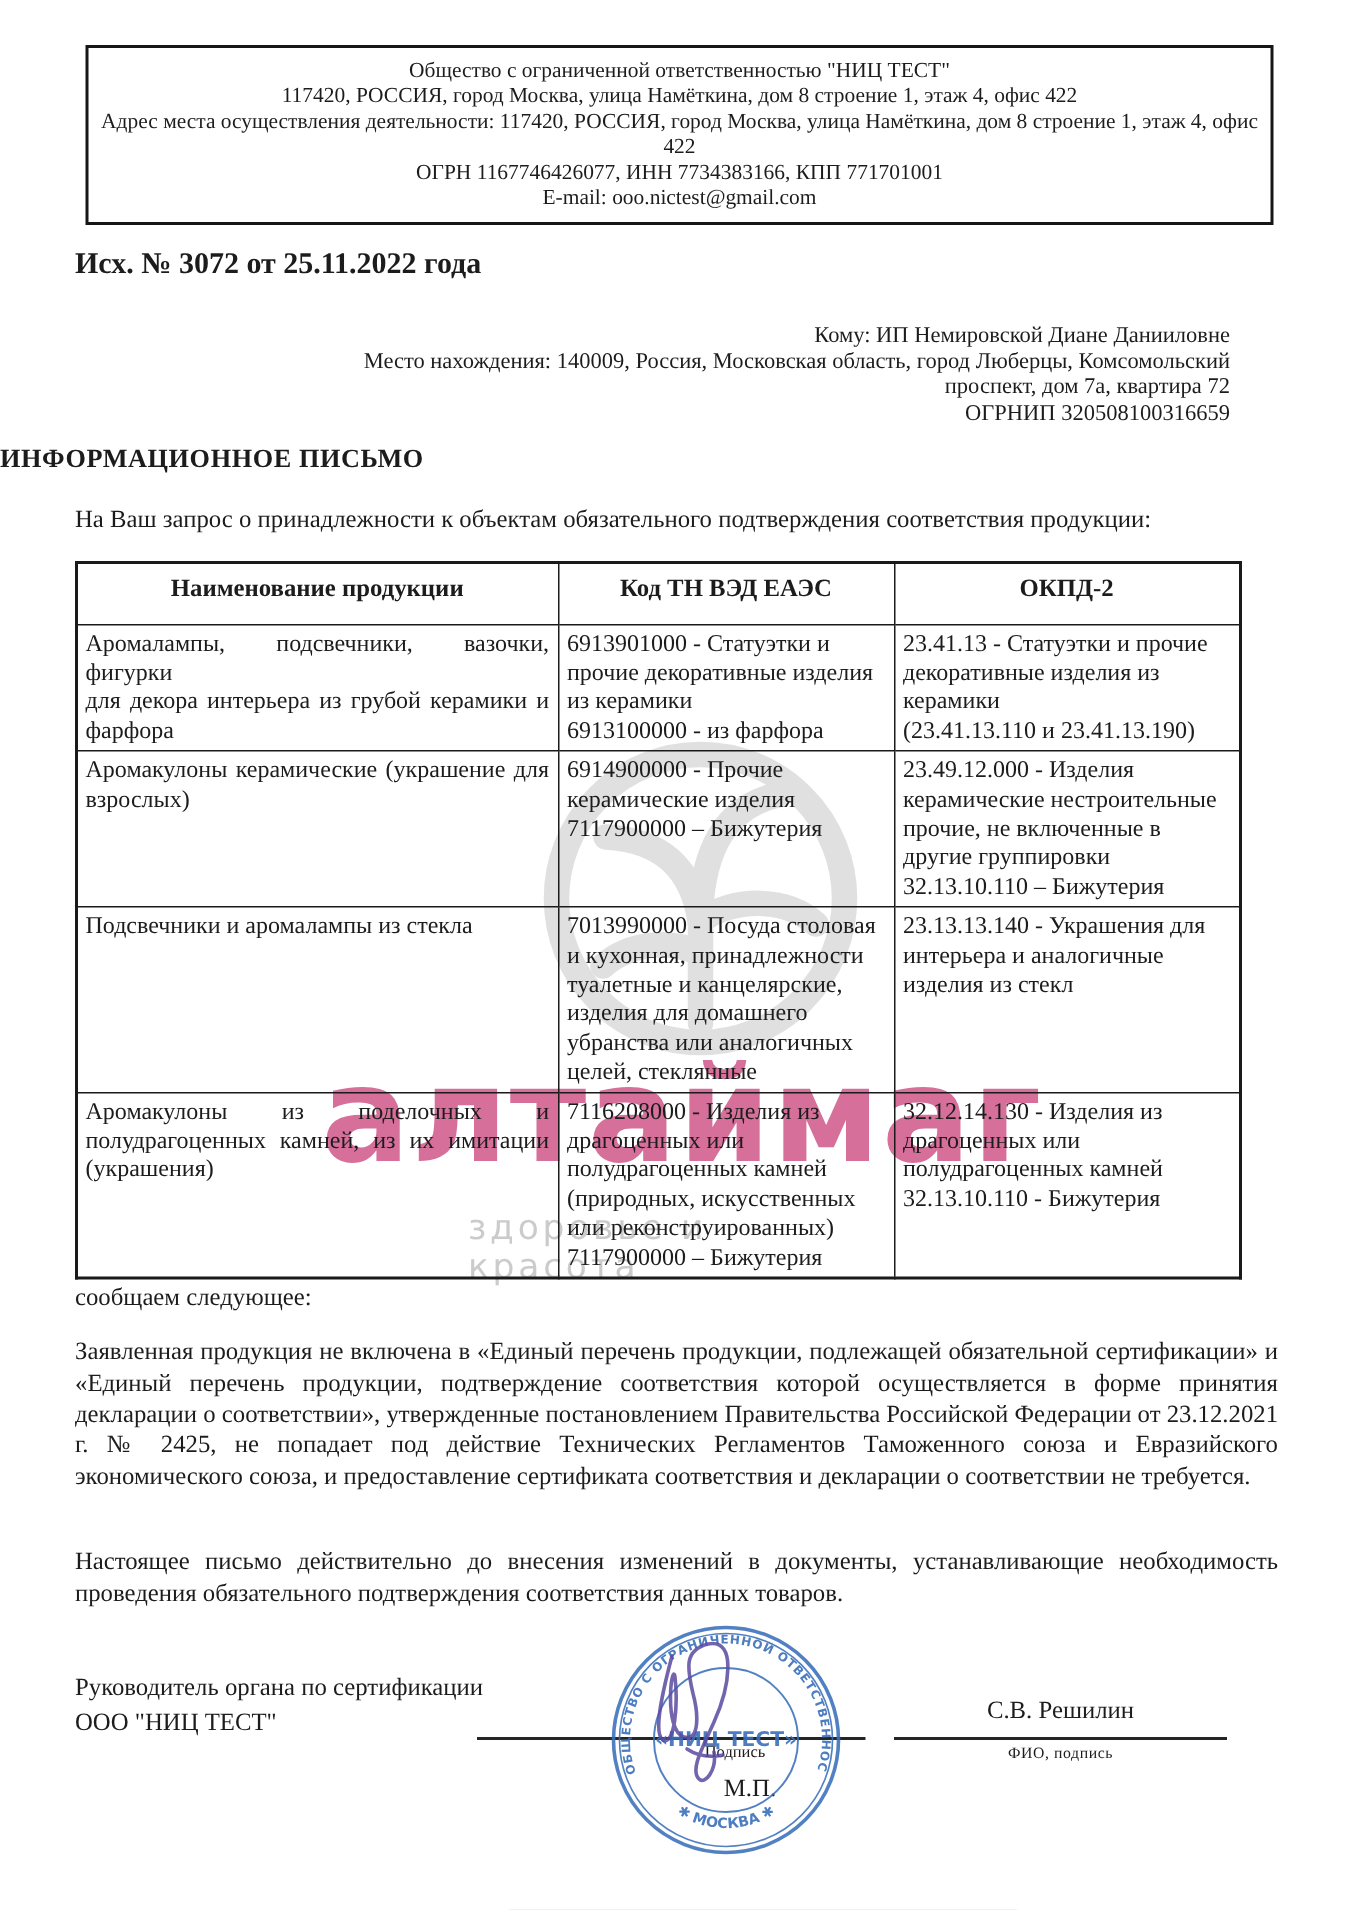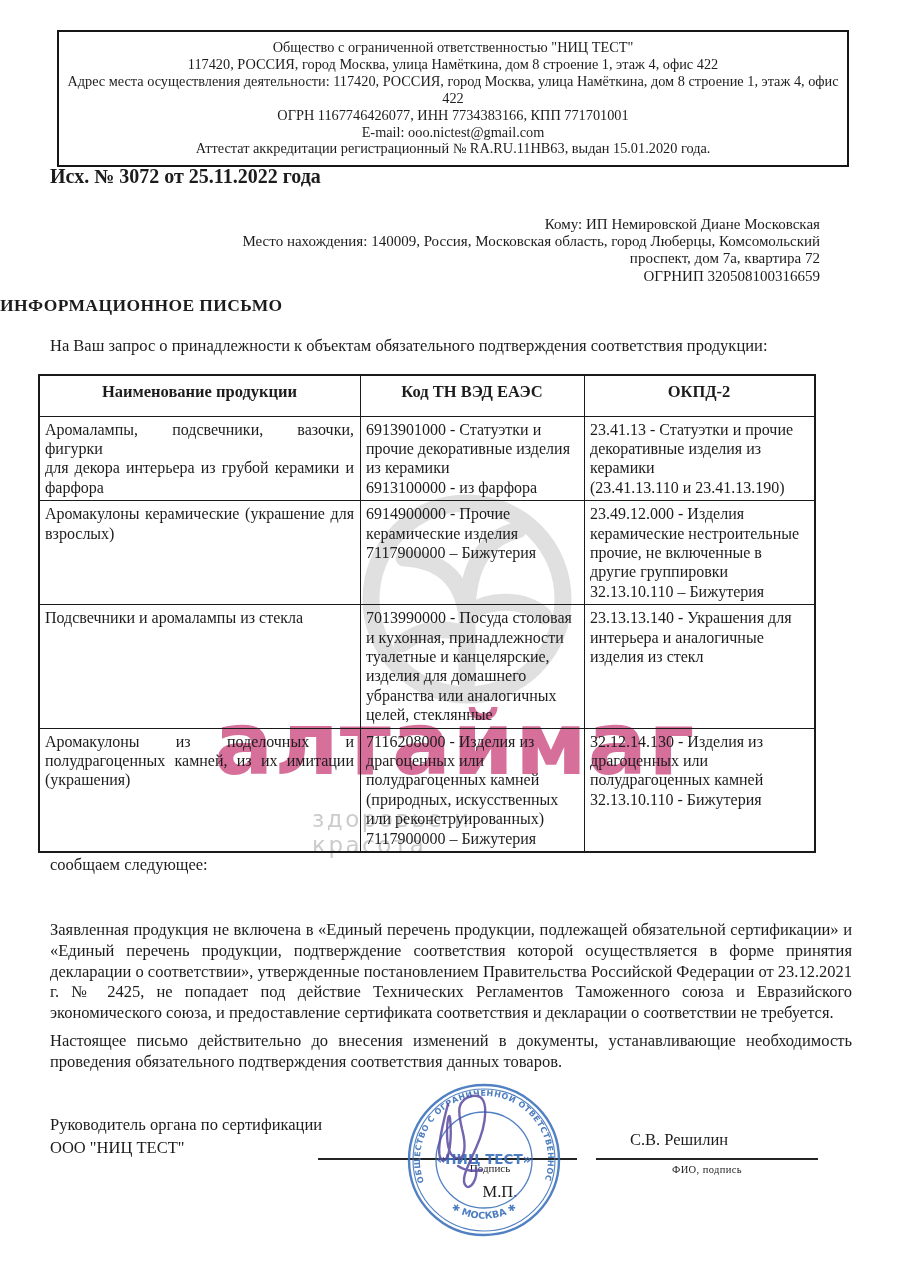--- a/index.html
+++ b/index.html
@@ -12,43 +12,43 @@
     position:absolute;left:57px;top:30px;width:772px;border:2px solid #161616;
     padding:7px 8px 8px 8px;text-align:center;font-size:14.3px;line-height:16.9px;
   }
   
   .ref-number{position:absolute;left:50px;top:165px;font-weight:bold;font-size:20px;}
   .addressee{position:absolute;top:216px;right:80px;width:640px;text-align:right;font-size:15px;line-height:17.2px;}
   
   .doc-title{position:absolute;top:295px;left:0;width:100%;font-weight:bold;font-size:17.5px;letter-spacing:.4px;}
   .intro{position:absolute;top:336px;left:50px;width:806px;font-size:16.5px;}
   
-  .prod-table{position:absolute;top:374px;left:38px;border-collapse:collapse;table-layout:fixed;background:transparent;}
+  .prod-table{position:absolute;top:374px;left:50px;border-collapse:collapse;table-layout:fixed;background:transparent;}
   .prod-table{border:2.6px solid #1a1a1a;}
   .prod-table th,.prod-table td{border:1.6px solid #1a1a1a;vertical-align:top;font-size:16px;line-height:19.4px;padding:3px 6px 3px 5px;}
   .prod-table th{font-size:16.5px;font-weight:bold;text-align:center;padding-top:6px;vertical-align:top;}
   .col-name{width:309px;}
   .col-tnved{width:212px;}
   .col-okpd{width:218px;}
   td.cell-name{white-space:pre-line;text-align:justify;}
   td.cell-tnved,td.cell-okpd{white-space:pre-line;text-align:left;}
   tr.hr0{height:41px;} tr.hr1{height:83px;} tr.hr2{height:100px;} tr.hr3{height:114px;margin-top:19px;} tr.hr4{height:124px;}
   
   .after-table{position:absolute;top:855px;left:50px;font-size:16.5px;}
   .para{position:absolute;left:50px;width:802px;text-align:justify;font-size:16.5px;line-height:20.8px;}
-  .para1{top:891px;margin-top:29px;}
+  .para1{top:891px;}
   .para2{top:1031px;}
   
   .sig-left{position:absolute;top:1114px;left:50px;font-size:16.5px;line-height:22.5px;}
   .sig-line{position:absolute;border-top:2px solid #252525;height:0;}
   .line-center{top:1158px;left:318px;width:259px;z-index:3;}
   .line-right{top:1158px;left:596px;width:222px;z-index:3;}
   .sig-label-center{position:absolute;top:1162px;left:430px;width:120px;text-align:center;font-size:11px;z-index:3;}
   .mp{position:absolute;top:1182px;left:450px;width:100px;text-align:center;font-size:16.5px;z-index:3;}
-  .sig-name{position:absolute;top:1130px;left:568px;width:222px;text-align:center;font-size:16.5px;}
+  .sig-name{position:absolute;top:1130px;left:596px;width:222px;text-align:center;font-size:16.5px;}
   .sig-label-right{position:absolute;top:1164px;left:596px;width:222px;text-align:center;font-size:10.5px;letter-spacing:.4px;}
   
   .wm-logo{position:absolute;left:352px;top:486px;z-index:0;}
   .wm-brand{
     position:absolute;left:214px;top:698px;width:480px;z-index:0;
     font-family:"DejaVu Sans","Liberation Sans",sans-serif;font-weight:bold;
     font-size:88px;line-height:92px;color:#be185d;opacity:.62;letter-spacing:1px;
   }
   .wm-tagline{
     position:absolute;left:312px;top:784px;width:270px;z-index:0;
@@ -77,27 +77,26 @@
   <div class="wm-tagline">здоровье и красота</div>
 
   <div class="content-layer">
 
     <div class="letterhead">
       <div>Общество с ограниченной ответственностью "НИЦ ТЕСТ"</div>
       <div>117420, РОССИЯ, город Москва, улица Намёткина, дом 8 строение 1, этаж 4, офис 422</div>
       <div>Адрес места осуществления деятельности: 117420, РОССИЯ, город Москва, улица Намёткина, дом 8 строение 1, этаж 4, офис 422</div>
       <div>ОГРН 1167746426077, ИНН 7734383166, КПП 771701001</div>
       <div>E-mail: ooo.nictest@gmail.com</div>
-      <div>Аттестат аккредитации регистрационный № RA.RU.11НВ63, выдан 15.01.2020 года.</div>
     </div>
 
     <div class="ref-number">Исх. № 3072 от 25.11.2022 года</div>
 
     <div class="addressee">
-      <div>Кому: ИП Немировской Диане Московская</div>
+      <div>Кому: ИП Немировской Диане Данииловне</div>
       <div>Место нахождения: 140009, Россия, Московская область, город Люберцы, Комсомольский проспект, дом 7а, квартира 72</div>
       <div>ОГРНИП 320508100316659</div>
     </div>
 
     <div class="doc-title">ИНФОРМАЦИОННОЕ ПИСЬМО</div>
     <div class="intro">На Ваш запрос о принадлежности к объектам обязательного подтверждения соответствия продукции:</div>
 
     <table class="prod-table">
       <thead>
         <tr class="hr0">

